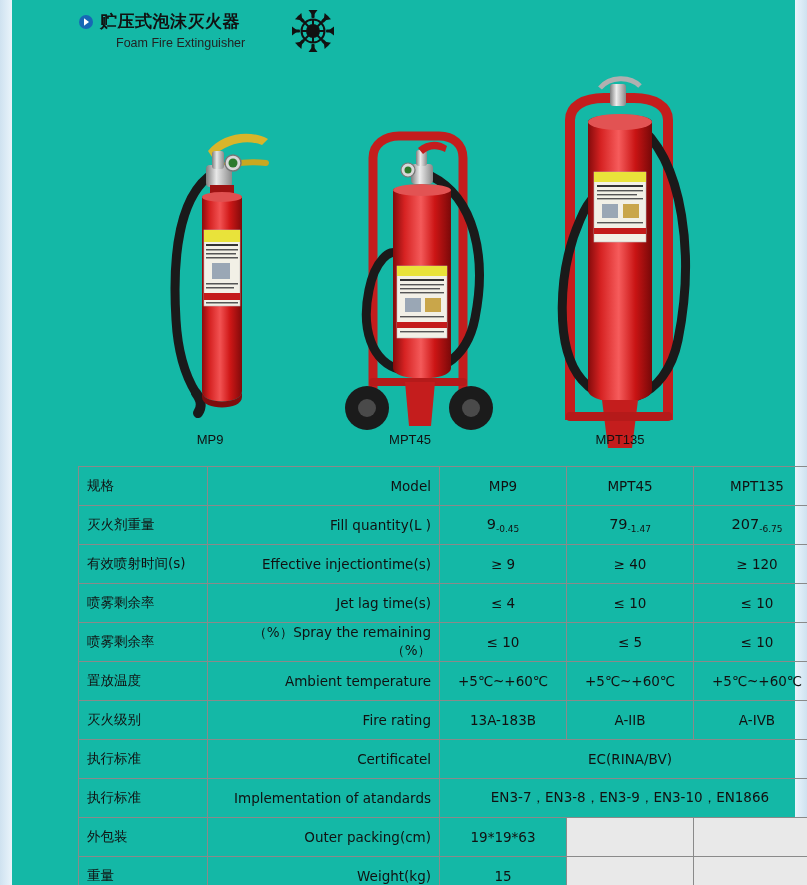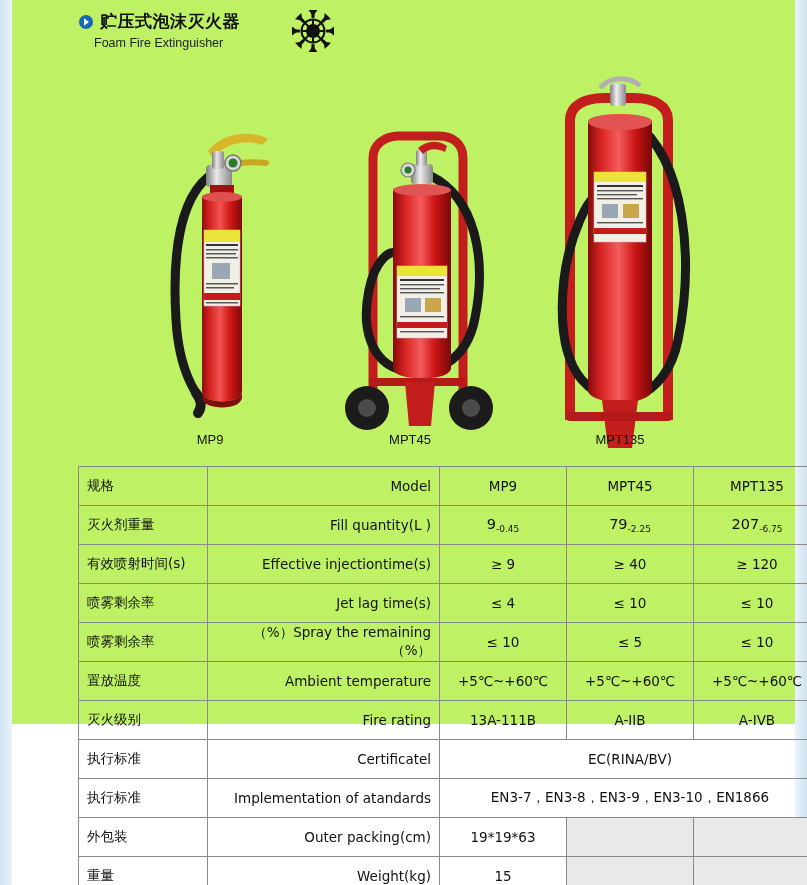--- a/index.html
+++ b/index.html
@@ -11,22 +11,22 @@
     height: 885px;
     background: #ffffff;
     font-family: "Liberation Sans", sans-serif;
     position: relative;
     overflow: hidden;
   }
   .page {
     position: absolute;
     left: 0; top: 0;
     width: 807px;
-    height: 724px;
-    background: #bef264;
+    height: 885px;
+    background: #14b8a6;
   }
   
   .edge {
     position: absolute;
     top: 0;
     width: 12px;
     height: 885px;
     background: linear-gradient(to right, #cfe2f0, #eaf4fb);
   }
   .edge.left { left: 0; }
@@ -51,21 +51,21 @@
   .title-cn {
     font-size: 17px;
     font-weight: bold;
     color: #111111;
     letter-spacing: 0.5px;
     font-family: "DejaVu Sans", sans-serif;
   }
   .title-en {
     font-size: 12.5px;
     color: #222222;
-    margin-left: 16px;
+    margin-left: 38px;
     margin-top: 3px;
   }
   .wheel-icon {
     position: absolute;
     left: 290px;
     top: 8px;
     width: 46px; height: 46px;
   }
 
   
@@ -344,21 +344,21 @@
         <td class="c-en">Model</td>
         <td class="c-v">MP9</td>
         <td class="c-v">MPT45</td>
         <td class="c-v">MPT135</td>
       </tr>
 
       <tr>
         <td class="c-cn">灭火剂重量</td>
         <td class="c-en">Fill quantity(L )</td>
         <td class="c-v"><span class="big">9</span><span class="sub">-0.45</span></td>
-        <td class="c-v"><span class="big">79</span><span class="sub">-2.25</span></td>
+        <td class="c-v"><span class="big">79</span><span class="sub">-1.47</span></td>
         <td class="c-v"><span class="big">207</span><span class="sub">-6.75</span></td>
       </tr>
 
       <tr>
         <td class="c-cn">有效喷射时间(s)</td>
         <td class="c-en">Effective injectiontime(s)</td>
         <td class="c-v">≥ 9</td>
         <td class="c-v">≥ 40</td>
         <td class="c-v">≥ 120</td>
       </tr>
@@ -383,21 +383,21 @@
         <td class="c-cn">置放温度</td>
         <td class="c-en">Ambient temperature</td>
         <td class="c-v">+5℃~+60℃</td>
         <td class="c-v">+5℃~+60℃</td>
         <td class="c-v">+5℃~+60℃</td>
       </tr>
 
       <tr>
         <td class="c-cn">灭火级别</td>
         <td class="c-en">Fire rating</td>
-        <td class="c-v">13A-111B</td>
+        <td class="c-v">13A-183B</td>
         <td class="c-v">A-IIB</td>
         <td class="c-v">A-IVB</td>
       </tr>
 
       <tr>
         <td class="c-cn">执行标准</td>
         <td class="c-en">Certificatel</td>
         <td class="center" colspan="3">EC(RINA/BV)</td>
       </tr>
 

